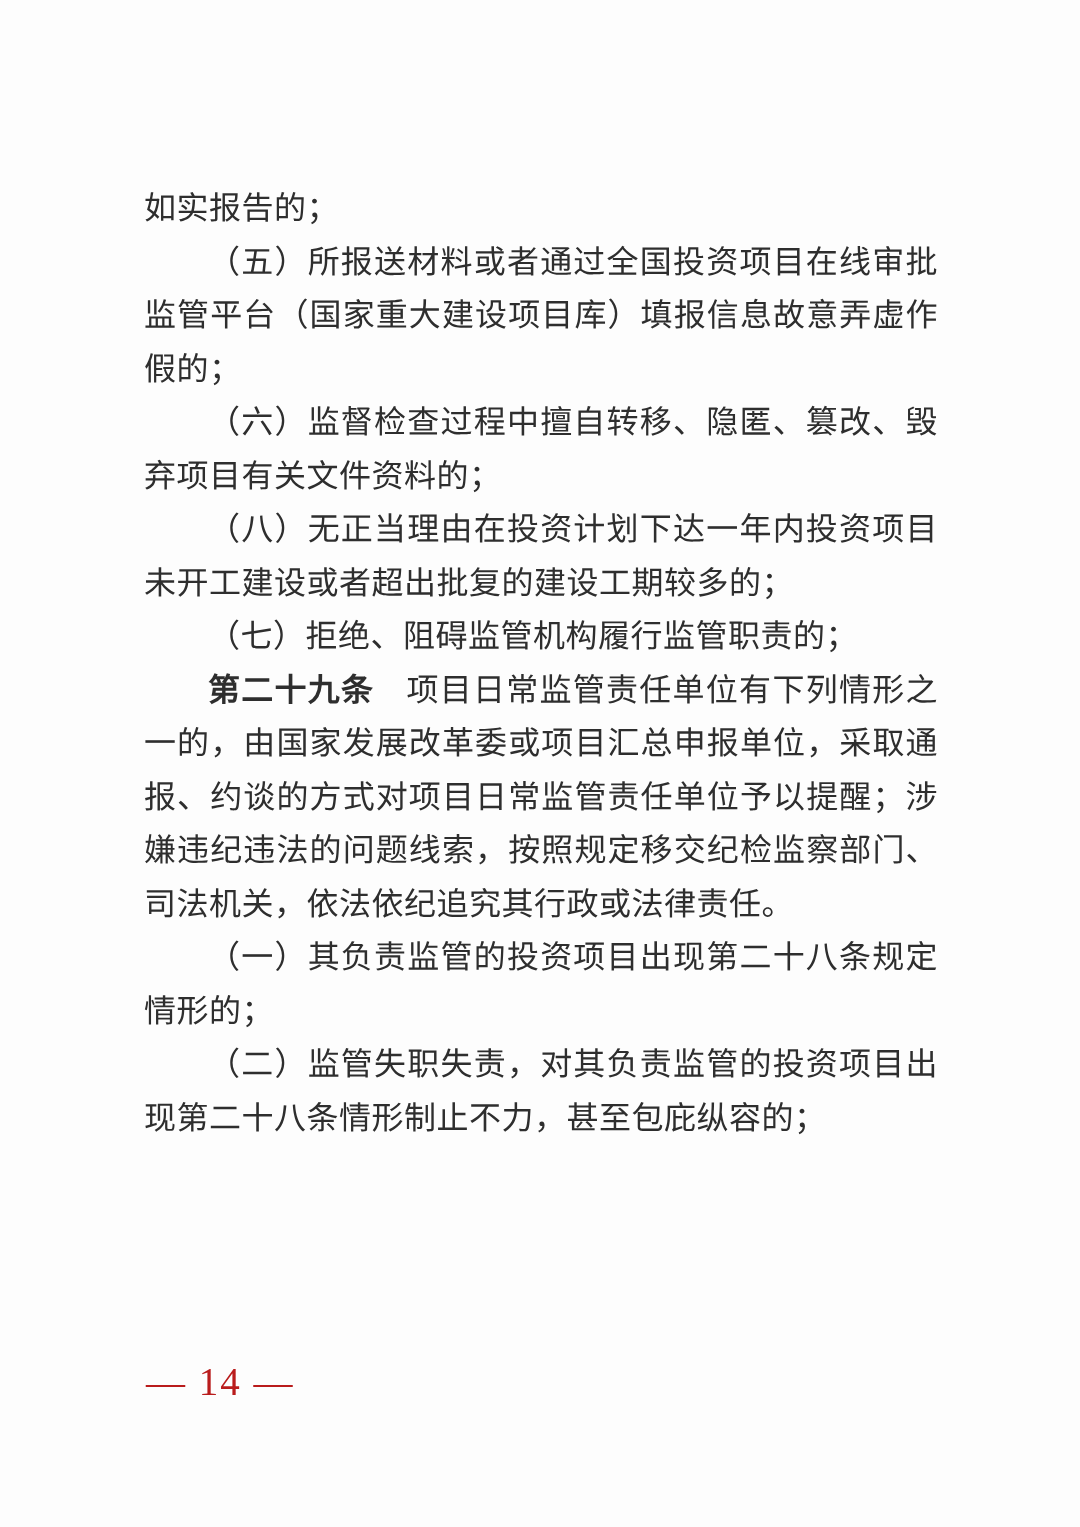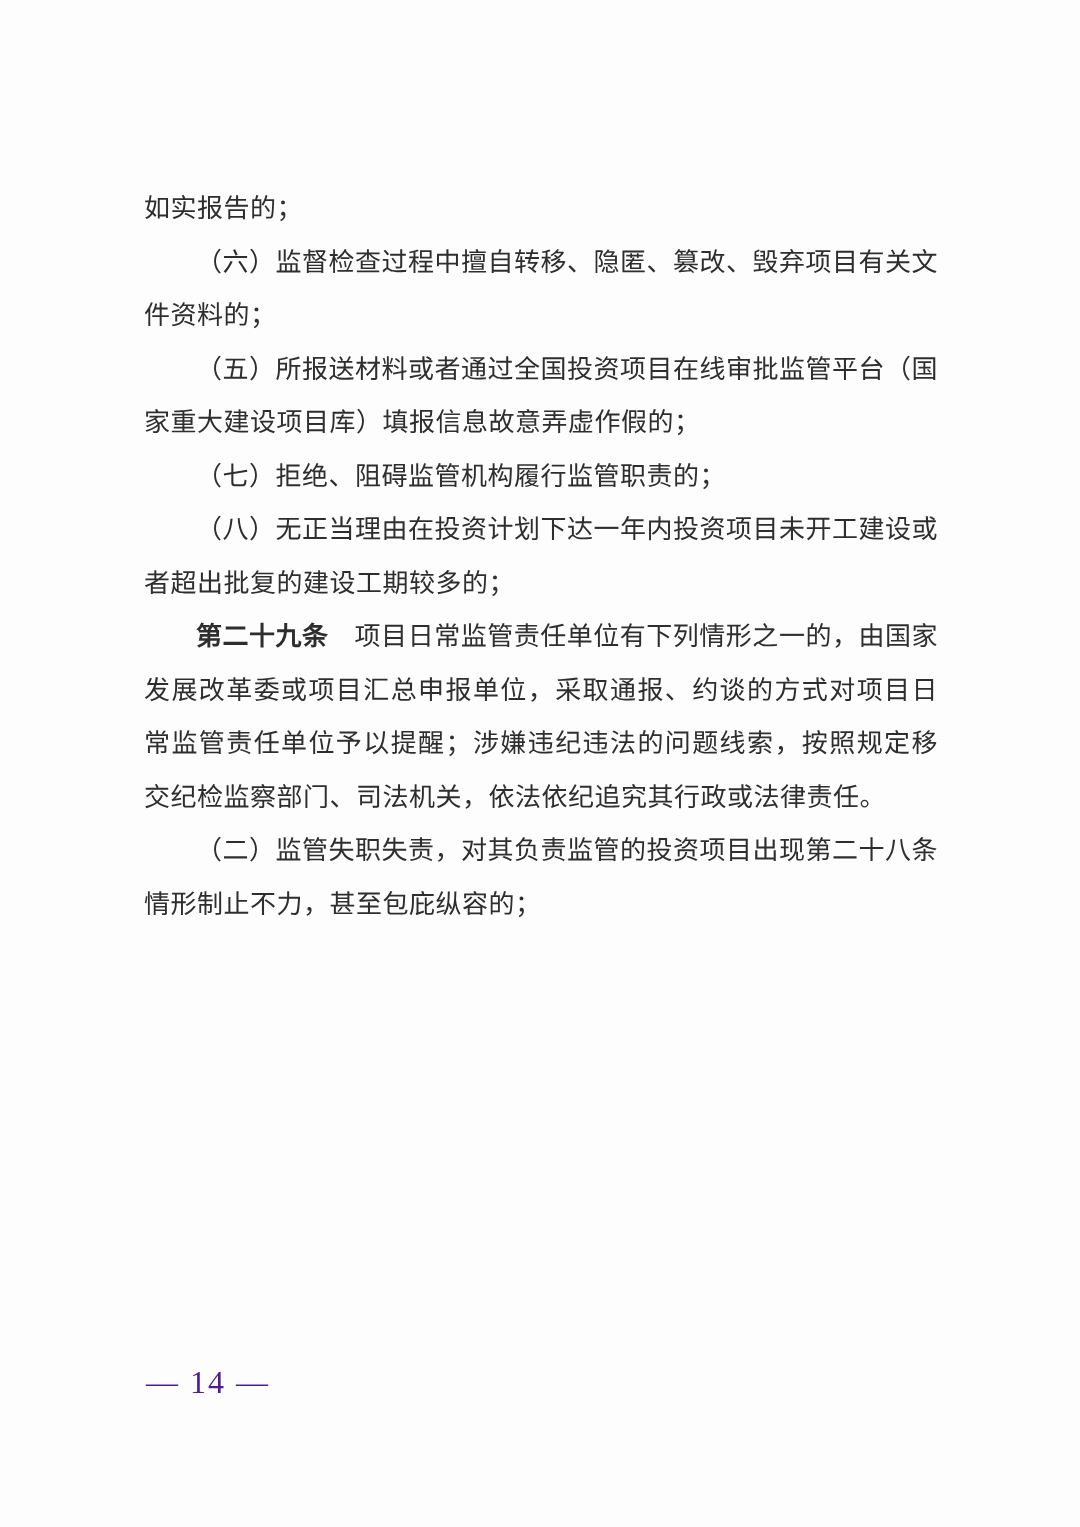--- a/index.html
+++ b/index.html
@@ -14,21 +14,21 @@
     margin: 0 auto;
     background: #fdfdfd;
     overflow: hidden;
     font-family: "Liberation Serif", "DejaVu Serif", serif;
   }
   .content {
     position: absolute;
     left: 144px;
     top: 182px;
     width: 794px;
-    font-size: 26px;
+    font-size: 32px;
     line-height: 53.5px;
     color: #2e2e2e;
     text-align: justify;
     text-justify: inter-character;
     letter-spacing: 0.5px;
   }
   .content p {
     margin: 0;
     padding: 0;
   }
@@ -36,48 +36,49 @@
     text-indent: 2em;
   }
   .article-label {
     font-weight: 700;
     margin-right: 1em;
   }
   .footer {
     position: absolute;
     left: 146px;
     top: 1364px;
-    font-size: 32px;
+    font-size: 39px;
     line-height: 36px;
-    color: #4c1d95;
+    color: #b91c1c;
     letter-spacing: 2px;
   }
 </style>
 </head>
 <body>
 
 <div class="page">
 
   <div class="content">
 
     <p>如实报告的；</p>
 
+    <p class="indent">（五）所报送材料或者通过全国投资项目在线审批监管平台（国家重大建设项目库）填报信息故意弄虚作假的；</p>
+
     <p class="indent">（六）监督检查过程中擅自转移、隐匿、篡改、毁弃项目有关文件资料的；</p>
 
-    <p class="indent">（五）所报送材料或者通过全国投资项目在线审批监管平台（国家重大建设项目库）填报信息故意弄虚作假的；</p>
+    <p class="indent">（八）无正当理由在投资计划下达一年内投资项目未开工建设或者超出批复的建设工期较多的；</p>
 
     <p class="indent">（七）拒绝、阻碍监管机构履行监管职责的；</p>
-
-    <p class="indent">（八）无正当理由在投资计划下达一年内投资项目未开工建设或者超出批复的建设工期较多的；</p>
 
 
     <p class="indent">
       <span class="article-label">第二十九条</span><span>项目日常监管责任单位有下列情形之一的，由国家发展改革委或项目汇总申报单位，采取通报、约谈的方式对项目日常监管责任单位予以提醒；涉嫌违纪违法的问题线索，按照规定移交纪检监察部门、司法机关，依法依纪追究其行政或法律责任。</span>
     </p>
 
+    <p class="indent">（一）其负责监管的投资项目出现第二十八条规定情形的；</p>
 
     <p class="indent">（二）监管失职失责，对其负责监管的投资项目出现第二十八条情形制止不力，甚至包庇纵容的；</p>
 
 
 
   </div>
 
   <div class="footer">
     <span>— 14 —</span>
   </div>

